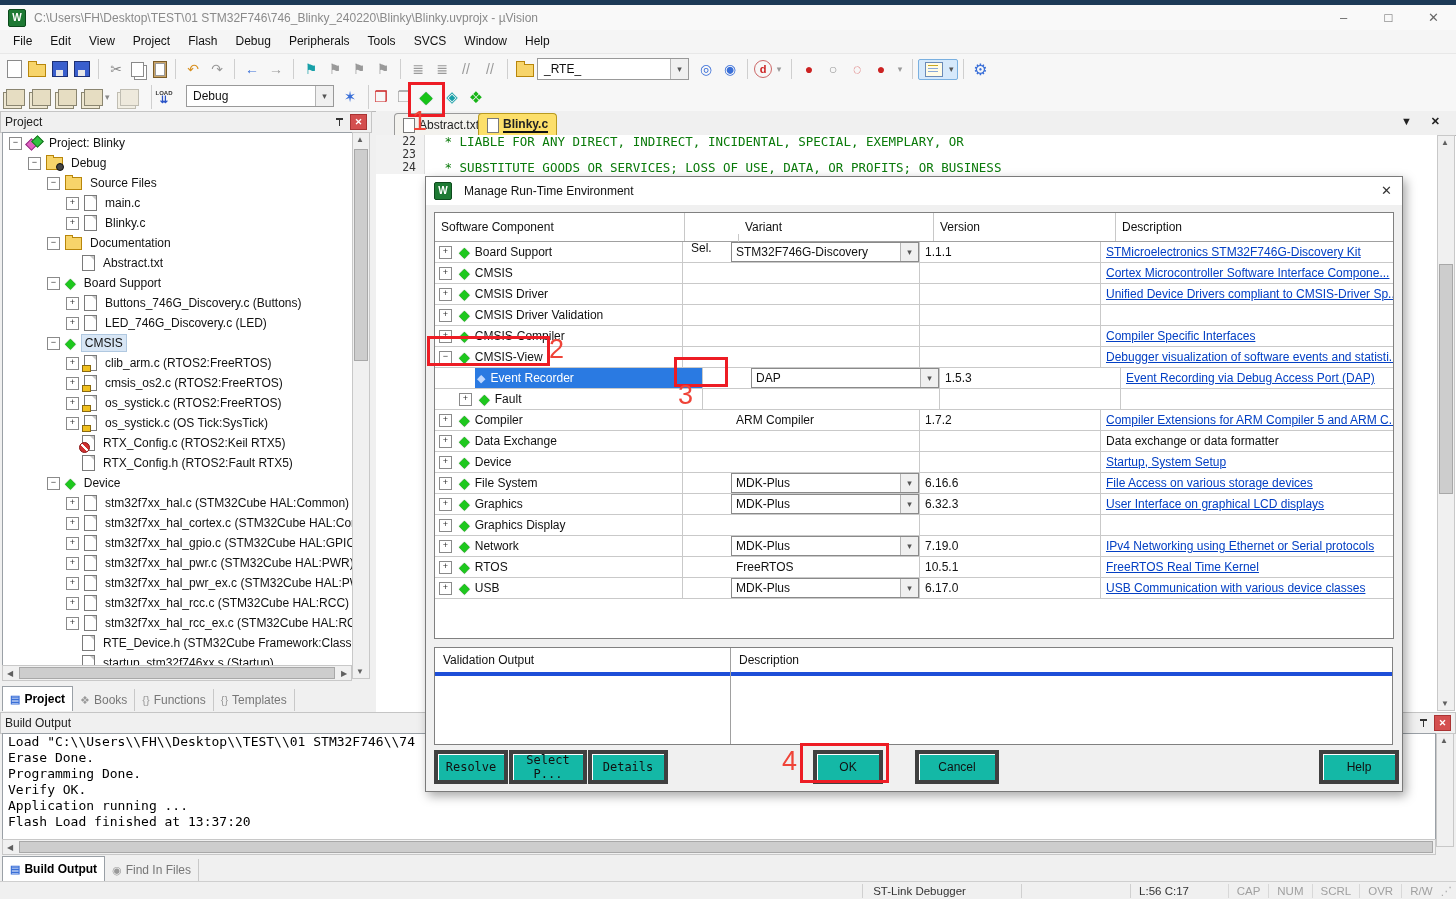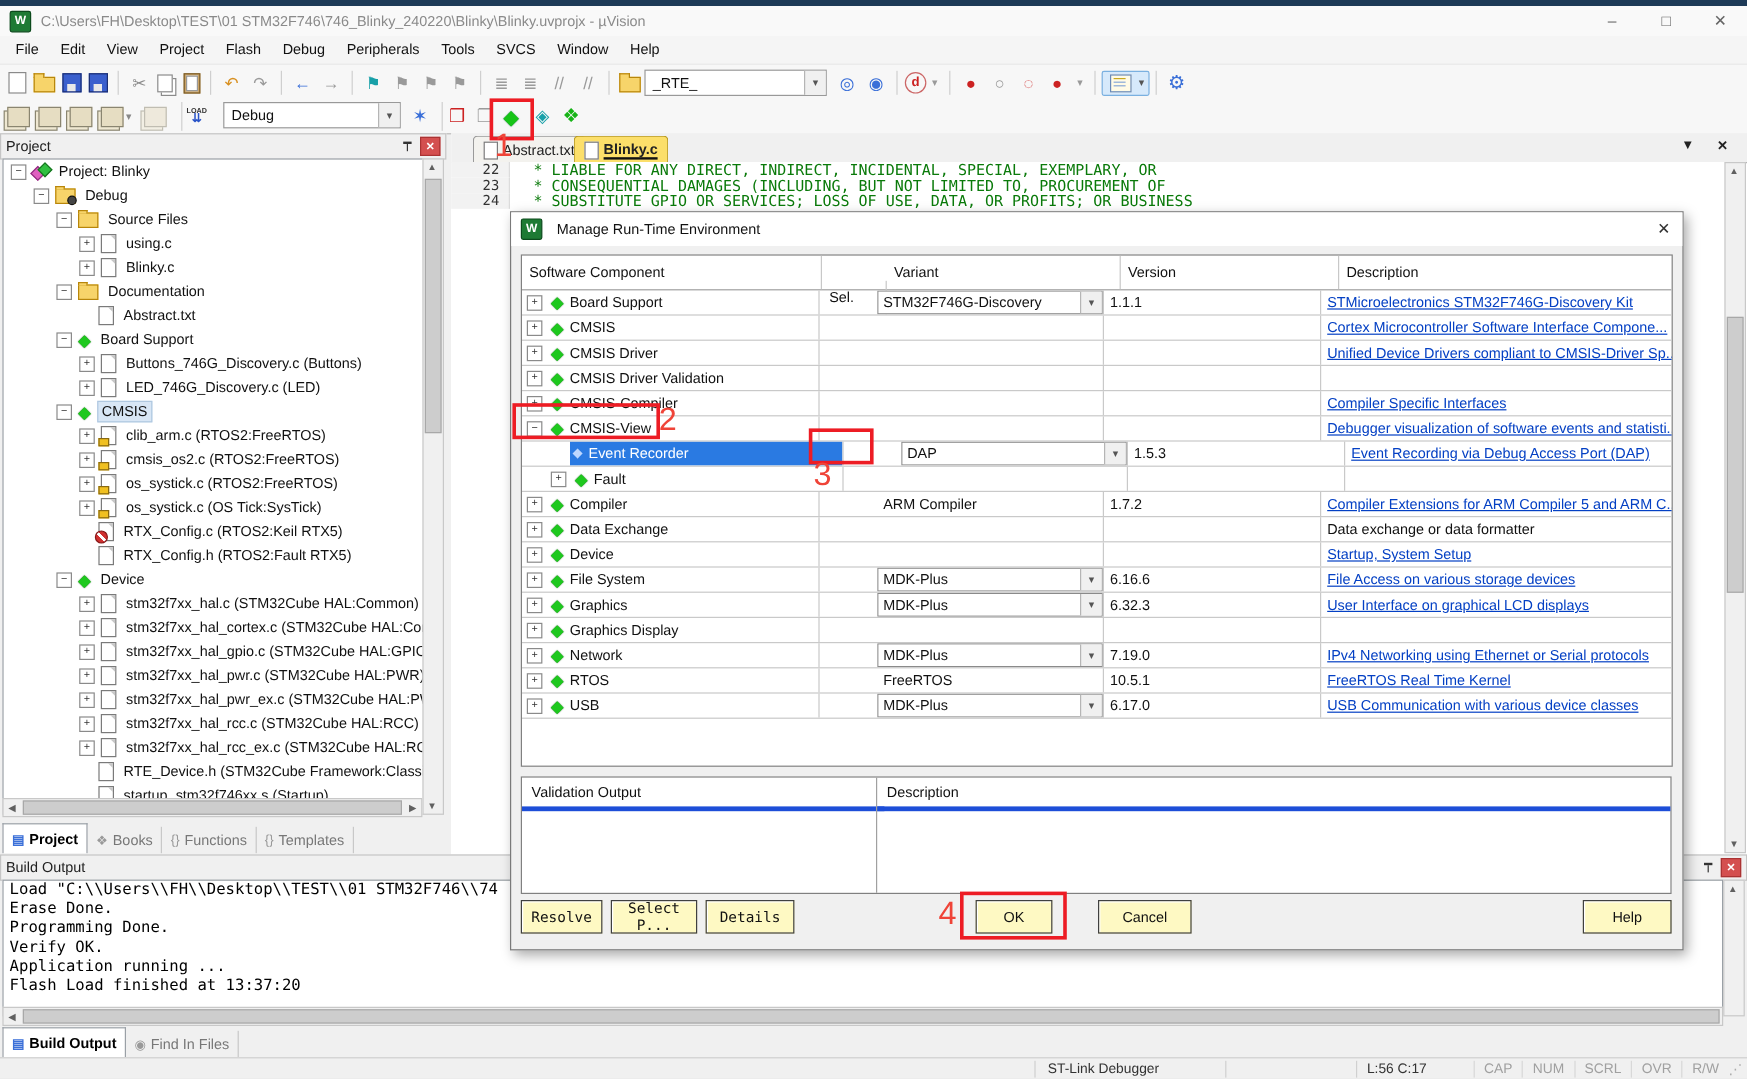--- a/index.html
+++ b/index.html
@@ -111,21 +111,21 @@
   .dcell.last{border-right:1px solid #c9c9c9;}
   .selgreen{background:#baf0ba;}
   .cb{width:13px;height:13px;border:1px solid #444;background:#fff;font-size:11px;line-height:12px;text-align:center;margin-left:3px;font-weight:bold;color:#111;}
   .combo{position:relative;flex:1;height:18px;margin:0;border:1px solid #8a8a8a;background:#fff;display:flex;align-items:center;padding-left:4px;}
   .rowsel{background:#2a7ae2;color:#fff;}
   .dlink{color:#0440c4;text-decoration:underline;}
   .vpad{padding-left:5px;}
   #dlg-val{position:absolute;left:8px;top:470px;width:957px;height:96px;background:#fff;border:1px solid #808080;}
   #dlg-val .vh{position:absolute;top:0;height:24px;line-height:24px;padding-left:8px;border-bottom:4px solid #1d4ed8;}
   #vdiv{position:absolute;left:295px;top:0;bottom:0;width:1px;background:#a0a0a0;}
-  .btn{position:absolute;top:573px;height:26px;border:1px solid #404040;background:#fef9c3;text-align:center;
+  .btn{position:absolute;top:573px;height:26px;border:4px solid #404040;background:#14b8a6;text-align:center;
        font-size:12px;color:#111;display:flex;align-items:center;justify-content:center;box-shadow:inset 1px 1px 0 #fff;}
   .btn.mono{font-family:"DejaVu Sans Mono",monospace;font-size:12px;}
   
   #build-panel{left:0;top:712px;width:1456px;height:169px;background:#f0f0f0;}
   #build-content{position:absolute;left:2px;top:21px;right:20px;height:112px;background:#fff;border:1px solid #9aa0a6;overflow:hidden;}
   .bline{font-family:"DejaVu Sans Mono",monospace;font-size:13px;line-height:16px;white-space:pre;padding-left:5px;color:#000;}
   
   #statusbar{left:0;top:881px;width:1456px;height:18px;background:#f0f0f0;border-top:1px solid #cfcfcf;display:flex;align-items:center;font-size:11.5px;color:#333;}
   .st-sep{width:1px;height:14px;background:#d0d0d0;}
   .st-toggle{color:#a0a0a0;padding:0 8px;border-left:1px solid #d8d8d8;height:14px;line-height:14px;}
@@ -268,21 +268,21 @@
           <span class="lbl">Debug</span>
         </div>
         <div class="trow" style="padding-left: 44px;">
           <span class="exp">−</span>
           <span class="ic ic-folder"></span>
           <span class="lbl">Source Files</span>
         </div>
         <div class="trow" style="padding-left: 63px;">
           <span class="exp">+</span>
           <span class="ic ic-file"></span>
-          <span class="lbl">using.c</span>
+          <span class="lbl">main.c</span>
         </div>
         <div class="trow" style="padding-left: 63px;">
           <span class="exp">+</span>
           <span class="ic ic-file"></span>
           <span class="lbl">Blinky.c</span>
         </div>
         <div class="trow" style="padding-left: 44px;">
           <span class="exp">−</span>
           <span class="ic ic-folder"></span>
           <span class="lbl">Documentation</span>
@@ -431,22 +431,22 @@
           <span class="fi"></span>
           <span class="tl">Abstract.txt</span>
         </div>
         <div class="etab active" style="left: 102px;">
           <span class="fi"></span>
           <span class="tl">Blinky.c</span>
         </div>
       </div>
     <div id="code-area" style="position:absolute;left:0;top:24px;right:18px;bottom:0;background:#fff;">
         <div class="codeline"><span class="ln">22</span><span class="ct"> * LIABLE FOR ANY DIRECT, INDIRECT, INCIDENTAL, SPECIAL, EXEMPLARY, OR</span></div>
-        <div class="codeline"><span class="ln">23</span><span class="ct"> * CONSEQUENTIAL DAMAGES (INCLUDING, BUT NOT LIMITED TO, PROCUREMENT OF</span></div>
-        <div class="codeline"><span class="ln">24</span><span class="ct"> * SUBSTITUTE GPIO OR SERVICES; LOSS OF USE, DATA, OR PROFITS; OR BUSINESS</span></div>
+        <div class="codeline"><span class="ln">23</span></div>
+        <div class="codeline"><span class="ln">24</span><span class="ct"> * SUBSTITUTE GOODS OR SERVICES; LOSS OF USE, DATA, OR PROFITS; OR BUSINESS</span></div>
       </div>
     <div class="vscroll" style="right:1px;top:24px;bottom:1px;">
       <div class="sb-arrow" style="position:absolute;top:0;">▲</div>
       <div class="sb-thumb" style="position:absolute;left:1px;right:1px;top:128px;height:228px;"></div>
       <div class="sb-arrow" style="position:absolute;bottom:0;">▼</div>
     </div>
   </div>
 
   <div id="build-panel" class="abs">
     <div class="panel-hdr">

